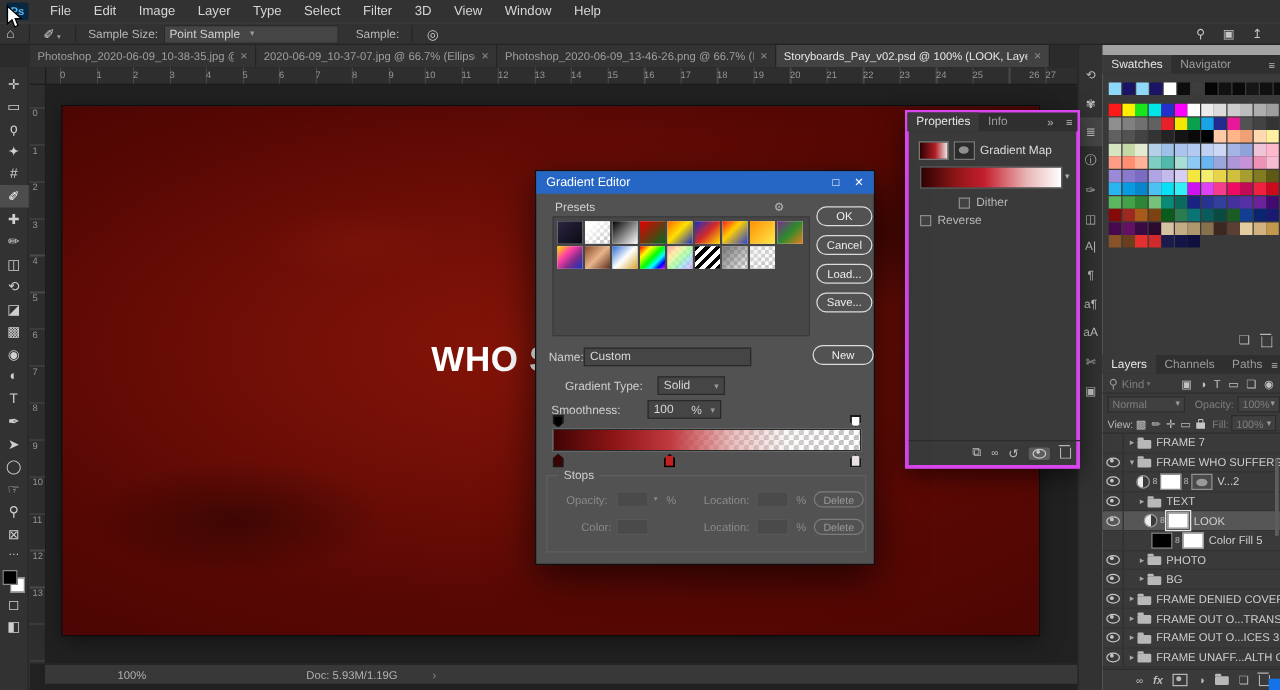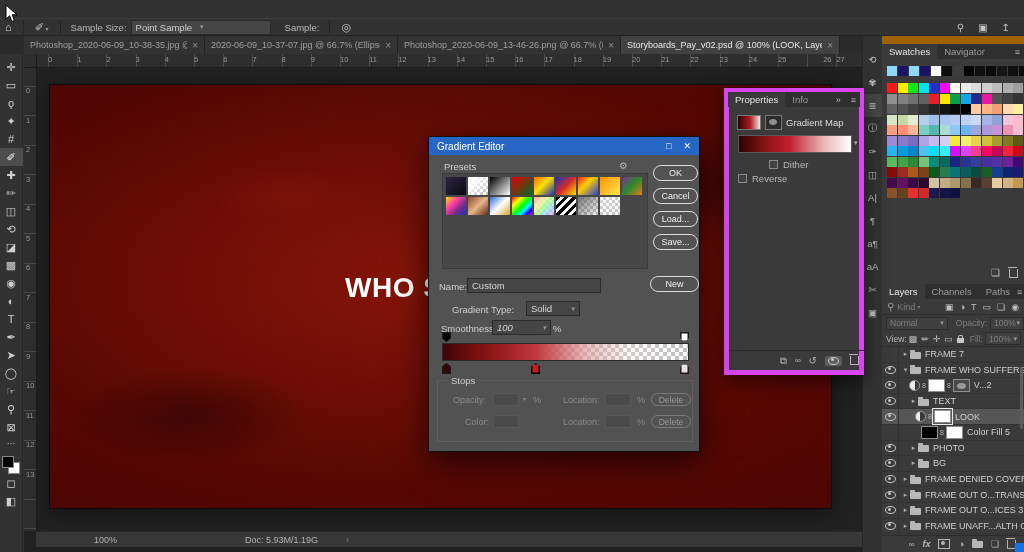--- a/index.html
+++ b/index.html
@@ -42,21 +42,21 @@
   .doc-text{position:absolute;left:295px;top:187px;color:#ffffff;font-size:28px;font-weight:bold;letter-spacing:.5px;white-space:nowrap;z-index:1;}
   .statusbar{position:absolute;left:12px;top:477px;width:826px;height:15px;background:#383838;border-top:1px solid #262626;display:flex;align-items:center;font-size:9px;color:#b0b0b0;}
   .sb-zoom{margin-left:58px;}
   .sb-doc{margin-left:128px;}
   .sb-arrow{margin-left:28px;color:#8a8a8a;}
   
   .panel-strip{position:absolute;left:862px;top:36px;width:20px;height:516px;background:#323232;border-left:1px solid #262626;display:flex;flex-direction:column;align-items:center;padding-top:12px;box-sizing:border-box;}
   .strip-icon{width:20px;height:23px;display:flex;align-items:center;justify-content:center;color:#c2c2c2;font-size:9.5px;flex:none;}
   .strip-icon.active{background:#464646;}
   
-  .right-col{position:absolute;left:882px;top:36px;width:142px;height:516px;background:#a16207;}
+  .right-col{position:absolute;left:882px;top:36px;width:142px;height:516px;background:#a3a3a3;}
   .panel{position:absolute;left:0;width:142px;background:#3a3a3a;}
   .swatches{top:8px;height:240px;}
   .layers{top:248px;height:268px;}
   .ptabs{height:15px;background:#2f2f2f;display:flex;align-items:stretch;}
   .ptab{padding:0 7px;display:flex;align-items:center;font-size:9.5px;color:#9c9c9c;}
   .ptab.active{background:#3a3a3a;color:#e6e6e6;}
   .pmenu{margin-left:auto;margin-right:4px;color:#b5b5b5;align-self:center;font-size:9px;}
   .recent-row{position:absolute;left:5px;top:22px;display:flex;gap:1px;}
   .swgrid{position:absolute;left:5px;top:39px;display:grid;grid-template-columns:repeat(13,10px);gap:0.5px;}
   .sw{width:10px;height:10px;}
@@ -90,21 +90,21 @@
   .thumb.selthumb{outline:1px solid #e8e8e8;outline-offset:1px;}
   .thumb.mask{background:#4a4a4a;position:relative;}
   .thumb.mask::after{content:"";position:absolute;left:3px;top:3px;width:9px;height:6px;border-radius:50%;background:#9a9a9a;}
   .icon-lock{width:7px;height:5px;background:#c6c6c6;position:relative;display:inline-block;margin:3px 2px 0 2px;}
   .icon-lock::before{content:"";position:absolute;top:-3px;left:1px;width:3px;height:3px;border:1px solid #c6c6c6;border-bottom:none;border-radius:2px 2px 0 0;}
   .icon-trash{width:7px;height:8px;border:1px solid #b5b5b5;border-top:none;border-radius:0 0 1px 1px;position:relative;display:inline-block;margin-top:3px;}
   .icon-trash::before{content:"";position:absolute;top:-2px;left:-2px;width:9px;height:1px;background:#b5b5b5;}
   .icon-mask-sq{width:10px;height:8px;border:1px solid #b5b5b5;position:relative;display:inline-block;}
   .icon-mask-sq::after{content:"";position:absolute;left:2px;top:1px;width:4px;height:4px;border-radius:50%;background:#b5b5b5;}
   
-  .props{position:absolute;left:724px;top:88px;width:140px;height:287px;background:#3a3a3a;border:5px solid #d946ef;box-shadow:0 6px 18px rgba(0,0,0,.55);box-sizing:border-box;z-index:5;}
+  .props{position:absolute;left:724px;top:88px;width:140px;height:287px;background:#3a3a3a;border:3px solid #d946ef;box-shadow:0 6px 18px rgba(0,0,0,.55);box-sizing:border-box;z-index:5;}
   .props .ptabs{margin:-1px -1px 0 -1px;}
   .props-head{position:absolute;left:8px;top:22px;display:flex;align-items:center;gap:4px;}
   .pthumb1{width:22px;height:13px;border:1px solid #777;background:linear-gradient(90deg,#2e0202,#b01c24 55%,#f0e8e8);}
   .pthumb2{width:15px;height:13px;border:1px solid #777;background:#2b2b2b;position:relative;}
   .pthumb2::after{content:"";position:absolute;left:3px;top:3px;width:8px;height:6px;border-radius:50%;background:#8f8f8f;}
   .props-grad{position:absolute;left:9px;top:42px;width:112px;height:16px;border:1px solid #5a5a5a;}
   .props-grad-chev{position:absolute;left:125px;top:46px;font-size:7px;color:#aaa;}
   .cbrow{position:absolute;left:9px;display:flex;align-items:center;gap:5px;color:#b8b8b8;font-size:9.5px;}
   .cb{width:9px;height:9px;border:1px solid #8a8a8a;background:#424242;box-sizing:border-box;}
   .props-footer{position:absolute;left:0;bottom:0;width:138px;height:20px;border-top:1px solid #2c2c2c;display:flex;align-items:center;justify-content:flex-end;gap:8px;padding-right:8px;box-sizing:border-box;color:#b8b8b8;font-size:10px;}
@@ -132,20 +132,36 @@
   .gin-dis{position:absolute;background:#4a4a4a;border:1px solid #585858;height:13px;box-sizing:border-box;}
   .gdel{position:absolute;width:40px;height:13px;border:1px solid #7c7c7c;border-radius:7px;display:flex;align-items:center;justify-content:center;font-size:8.5px;color:#9a9a9a;box-sizing:border-box;}
   
   .cursor{position:absolute;left:5px;top:4px;z-index:99;}
 </style>
 </head>
 <body>
 
 <div id="root">
 
+  <header class="menubar">
+    <div class="ps-logo">Ps</div>
+    <nav id="menu-items" style="display:flex;">
+        <span class="menu-item">File</span>
+        <span class="menu-item">Edit</span>
+        <span class="menu-item">Image</span>
+        <span class="menu-item">Layer</span>
+        <span class="menu-item">Type</span>
+        <span class="menu-item">Select</span>
+        <span class="menu-item">Filter</span>
+        <span class="menu-item">3D</span>
+        <span class="menu-item">View</span>
+        <span class="menu-item">Window</span>
+        <span class="menu-item">Help</span>
+      </nav>
+  </header>
 
   <div class="optionsbar">
     <span class="ob-icon">⌂</span>
     <span class="ob-sep"></span>
     <span class="ob-icon">✐<span style="font-size:6px;color:#9a9a9a;"> ▾</span></span>
     <span class="ob-sep"></span>
     <span class="ob-label">Sample Size:</span>
     <div class="dropdown" style="width:130px;">
       <span>Point Sample</span>
         <span class="chev">▾</span>
@@ -730,21 +746,21 @@
     </div>
     <div class="gnew">New</div>
 
     <span class="glabel" style="left:23px;top:167px;">Gradient Type:</span>
     <div class="ginput" style="left:97px;top:164px;width:54px;">
       <span>Solid</span>
         <span class="gchev">▾</span>
     </div>
 
     <span class="glabel" style="left:12px;top:186px;">Smoothness:</span>
-    <div class="ginput" style="left:63px;top:183px;width:59px;font-style:italic;">
+    <div class="ginput" style="left:89px;top:183px;width:59px;">
       <span>100</span>
         <span class="gchev">▾</span>
     </div>
     <span class="glabel" style="left:124px;top:186px;">%</span>
 
     <div class="gbar-wrap">
       <div class="gbar-fill" id="gbar-fill" style="background: linear-gradient(90deg, rgb(64, 4, 4) 0%, rgb(143, 22, 22) 20%, rgb(192, 57, 63) 38%, rgba(226, 160, 160, 0.7) 58%, rgba(245, 235, 235, 0.35) 76%, rgba(255, 255, 255, 0.05) 100%);"></div>
     </div>
     <div id="gstops">
         <div class="ostop" style="left: 13px; top: 195px; background: rgb(0, 0, 0);"></div>

